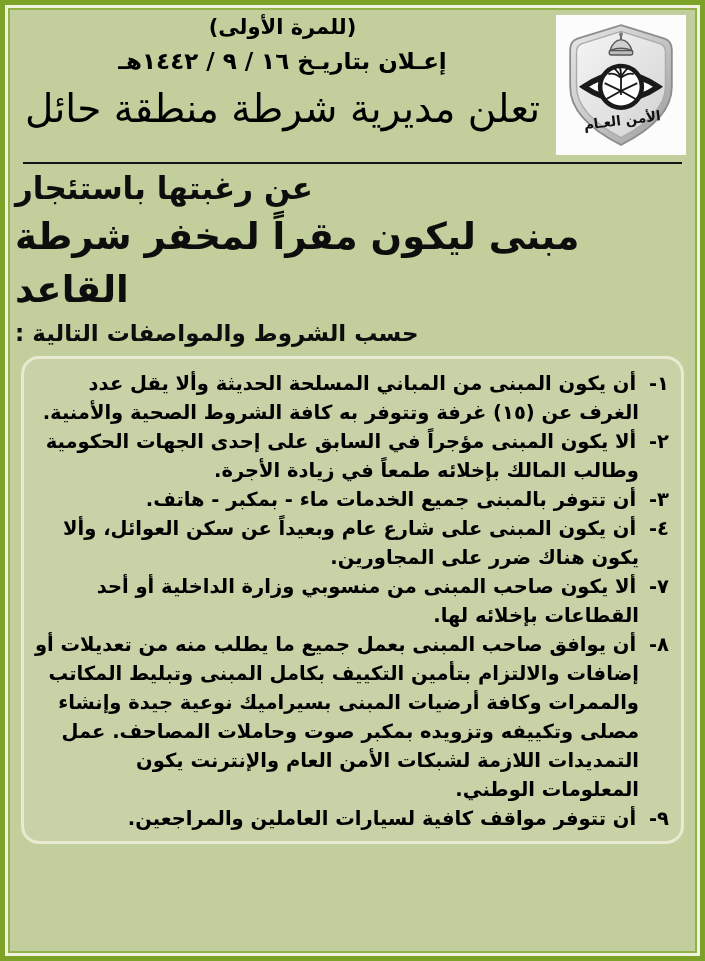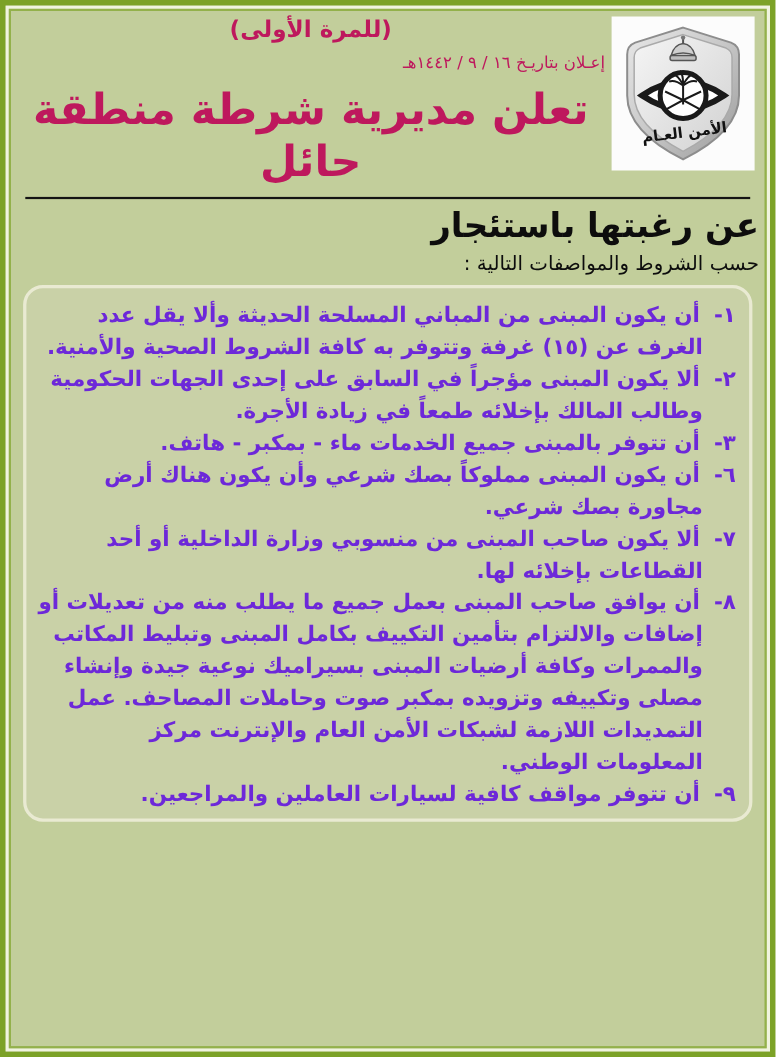--- a/index.html
+++ b/index.html
@@ -29,53 +29,53 @@
 
   
   .header{display:flex;align-items:flex-start;}
   .logo-box{
     flex:0 0 auto;
     width:130px;height:140px;
     background:#fcfcfc;
     margin:2px 4px 0 6px;
     display:flex;align-items:center;justify-content:center;
   }
-  .header-text{flex:1 1 auto;text-align:center;color:#be185d;}
+  .header-text{flex:1 1 auto;text-align:center;color:#000000;}
   .first-time{font-size:21px;font-weight:bold;margin-top:2px;}
-  .date-line{font-size:15px;font-weight:normal;margin-top:9px;letter-spacing:.5px;text-align:right;}
-  .org-line{font-size:39px;font-weight:bold;margin-top:12px;line-height:1.2;}
+  .date-line{font-size:23px;font-weight:bold;margin-top:9px;letter-spacing:.5px;}
+  .org-line{font-size:39px;font-weight:normal;margin-top:12px;line-height:1.2;}
 
   .rule{
     border:none;border-top:2.5px solid #141414;
     margin:7px 8px 4px 8px;
   }
 
   
-  .intro{text-align:right;color:#0d0d0d;}
+  .intro{text-align:left;color:#0d0d0d;}
   .intro-1{font-size:31px;font-weight:bold;line-height:1.35;}
   .intro-2{font-size:37px;font-weight:bold;line-height:1.45;}
-  .intro-3{font-size:18px;font-weight:normal;line-height:1.3;margin-top:2px;}
+  .intro-3{font-size:23px;font-weight:bold;line-height:1.3;margin-top:2px;}
 
   
   .cond-box{
     margin:7px 6px 0 6px;
     background:#c9d1a7;
     border:3px solid #e9ead2;
     border-radius:18px;
     padding:10px 12px 8px 10px;
     box-sizing:border-box;
     min-height:482px;
   }
   .cond-item{
     direction:rtl;
     text-align:right;
     font-size:19.5px;
     font-weight:bold;
     line-height:29px;
-    color:#6d28d9;
+    color:#000000;
     padding-right:30px;
     text-indent:-30px;
   }
   .cond-item .num{display:inline-block;min-width:26px;text-indent:0;}
 </style>
 </head>
 <body>
 
 <div class="page">
   <div class="content">
@@ -128,41 +128,42 @@
         <div class="first-time">(للمرة الأولى)</div>
         <div class="date-line">إعـلان بتاريـخ ١٦ / ٩ / ١٤٤٢هـ</div>
         <div class="org-line">تعلن مديرية شرطة منطقة حائل</div>
       </div>
     </div>
 
     <hr class="rule">
 
     <div class="intro">
       <div class="intro-1">عن رغبتها باستئجار</div>
+      <div class="intro-2">مبنى ليكون مقراً لمخفر شرطة القاعد</div>
       <div class="intro-3">حسب الشروط والمواصفات التالية :</div>
     </div>
 
     <div class="cond-box">
       <div class="cond-item">
         <span class="num">١-</span> <span>أن يكون المبنى من المباني المسلحة الحديثة وألا يقل عدد الغرف عن (١٥) غرفة وتتوفر به كافة الشروط الصحية والأمنية.</span>
       </div>
       <div class="cond-item">
         <span class="num">٢-</span> <span>ألا يكون المبنى مؤجراً في السابق على إحدى الجهات الحكومية وطالب المالك بإخلائه طمعاً في زيادة الأجرة.</span>
       </div>
       <div class="cond-item">
         <span class="num">٣-</span> <span>أن تتوفر بالمبنى جميع الخدمات ماء - بمكبر - هاتف.</span>
       </div>
       <div class="cond-item">
-        <span class="num">٦-</span> <span>أن يكون المبنى مملوكاً بصك شرعي وأن يكون هناك أرض مجاورة بصك شرعي.</span>
+        <span class="num">٤-</span> <span>أن يكون المبنى على شارع عام وبعيداً عن سكن العوائل، وألا يكون هناك ضرر على المجاورين.</span>
       </div>
       <div class="cond-item">
         <span class="num">٧-</span> <span>ألا يكون صاحب المبنى من منسوبي وزارة الداخلية أو أحد القطاعات بإخلائه لها.</span>
       </div>
       <div class="cond-item">
-        <span class="num">٨-</span> <span>أن يوافق صاحب المبنى بعمل جميع ما يطلب منه من تعديلات أو إضافات والالتزام بتأمين التكييف بكامل المبنى وتبليط المكاتب والممرات وكافة أرضيات المبنى بسيراميك نوعية جيدة وإنشاء مصلى وتكييفه وتزويده بمكبر صوت وحاملات المصاحف. عمل التمديدات اللازمة لشبكات الأمن العام والإنترنت مركز المعلومات الوطني.</span>
+        <span class="num">٨-</span> <span>أن يوافق صاحب المبنى بعمل جميع ما يطلب منه من تعديلات أو إضافات والالتزام بتأمين التكييف بكامل المبنى وتبليط المكاتب والممرات وكافة أرضيات المبنى بسيراميك نوعية جيدة وإنشاء مصلى وتكييفه وتزويده بمكبر صوت وحاملات المصاحف. عمل التمديدات اللازمة لشبكات الأمن العام والإنترنت يكون المعلومات الوطني.</span>
       </div>
       <div class="cond-item">
         <span class="num">٩-</span> <span>أن تتوفر مواقف كافية لسيارات العاملين والمراجعين.</span>
       </div>
     </div>
 
   </div>
 </div>
 
 </body></html>

